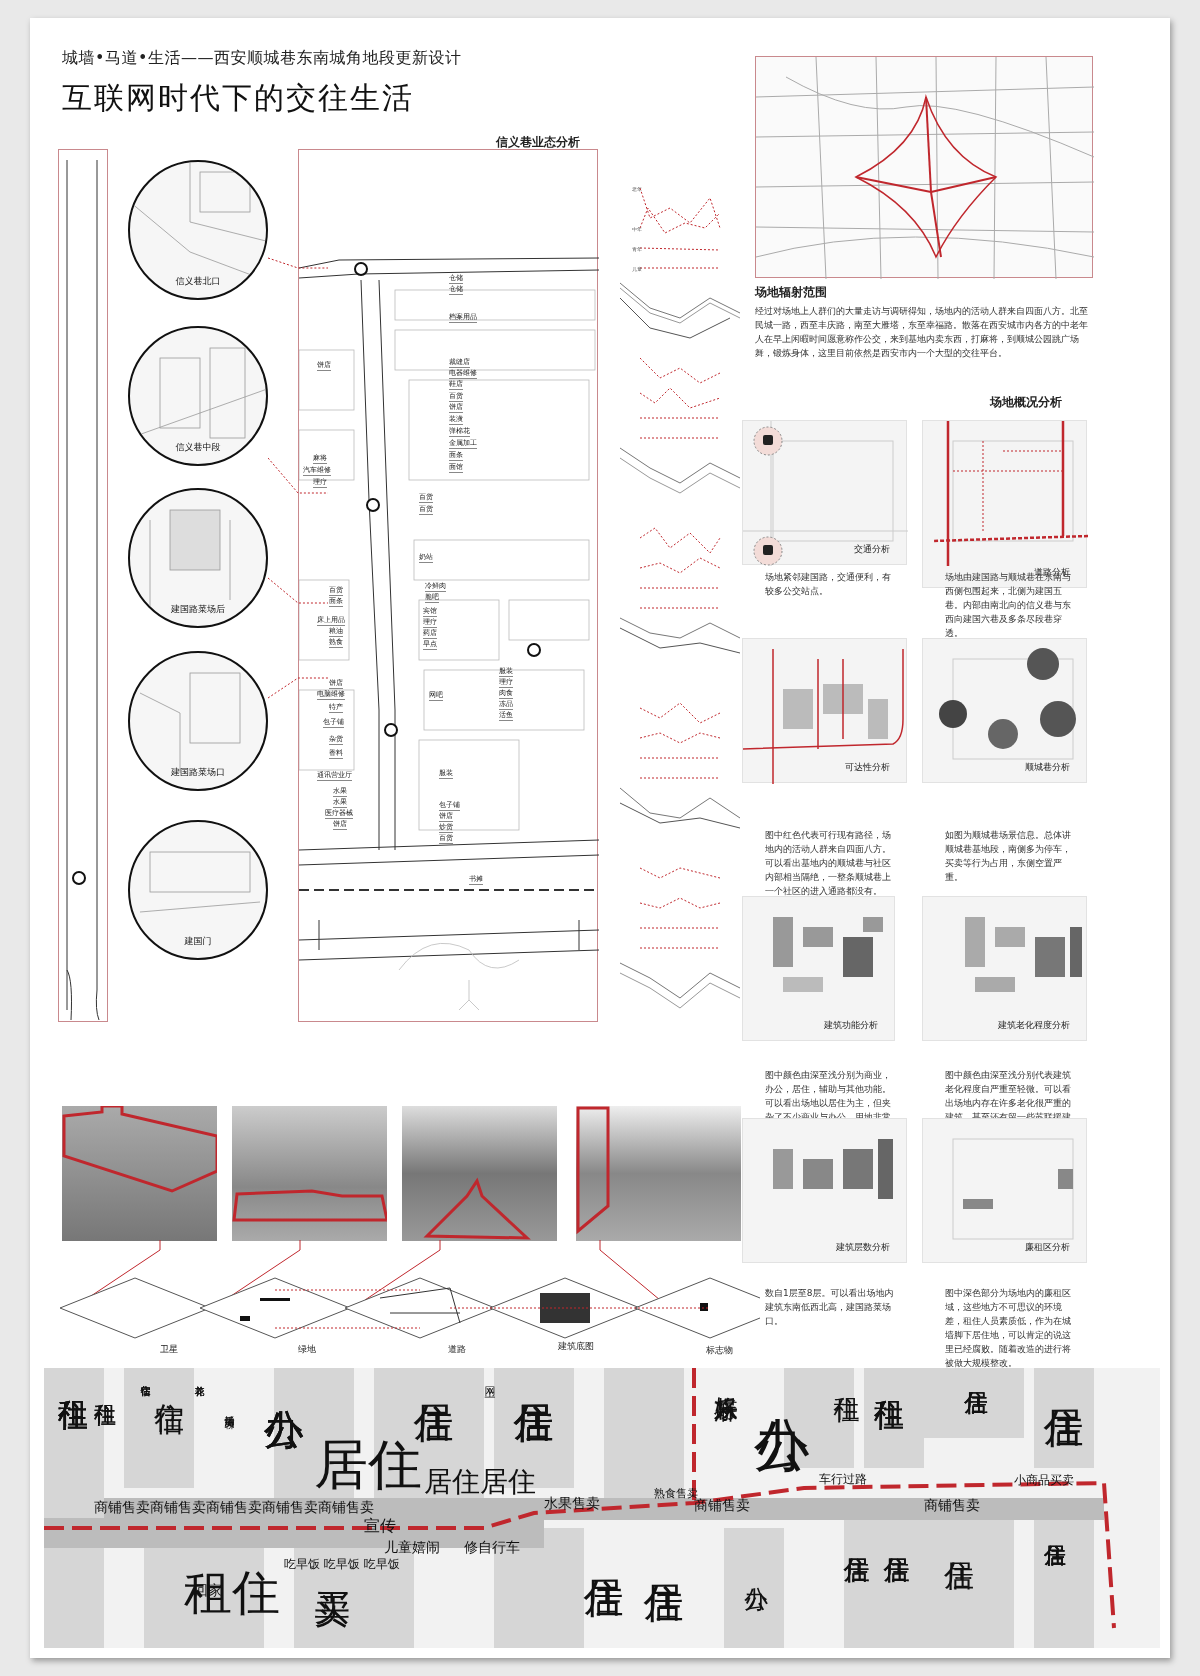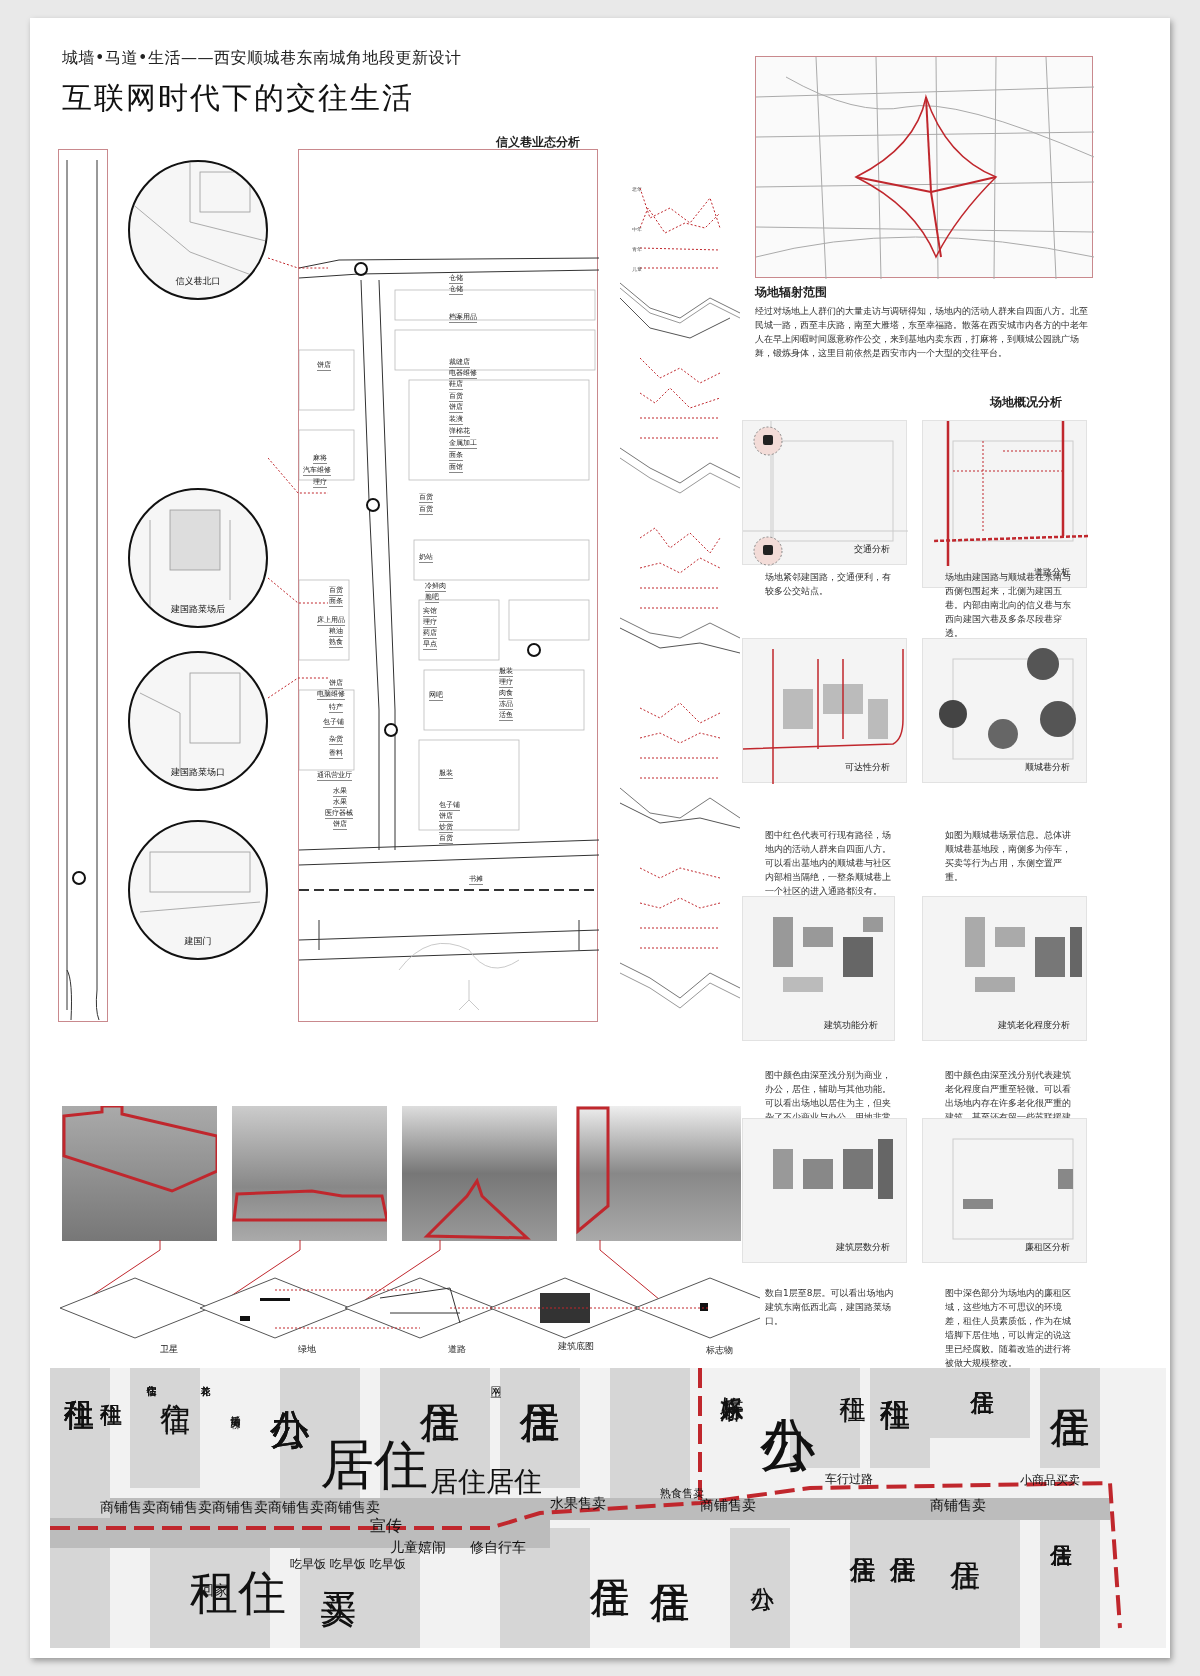--- a/index.html
+++ b/index.html
@@ -42,20 +42,30 @@
 
   <div class="abs circle" style="left:98px; top:142px; width:140px; height:140px;">
     <svg width="140" height="140">
         <g stroke="#999" fill="none" stroke-width="0.8">
           <path d="M60 0 L60 60 L140 80"></path>
           <path d="M0 40 L60 90 L140 120"></path>
           <rect x="70" y="10" width="50" height="40"></rect>
         </g>
       </svg>
     <div class="circle-label">信义巷北口</div>
+  </div>
+  <div class="abs circle" style="left:98px; top:308px; width:140px; height:140px;">
+    <svg width="140" height="140">
+        <g stroke="#999" fill="none" stroke-width="0.8">
+          <rect x="30" y="30" width="40" height="70"></rect>
+          <rect x="80" y="20" width="35" height="90"></rect>
+          <path d="M0 110 L140 60"></path>
+        </g>
+      </svg>
+    <div class="circle-label">信义巷中段</div>
   </div>
   <div class="abs circle" style="left:98px; top:633px; width:140px; height:140px;">
     <svg width="140" height="140">
         <g stroke="#999" fill="none" stroke-width="0.8">
           <rect x="60" y="20" width="50" height="70"></rect>
           <path d="M10 40 L50 60 L50 120"></path>
         </g>
       </svg>
     <div class="circle-label">建国路菜场口</div>
   </div>
@@ -420,21 +430,21 @@
     <g stroke="#c0272d" stroke-dasharray="2,2" fill="none">
         <path d="M215 22 L360 22 M215 60 L360 60 M390 40 L650 40"></path>
       </g>
   </svg>
   <div class="abs layer-label" style="left:130px; top:1325px;">卫星</div>
   <div class="abs layer-label" style="left:268px; top:1325px;">绿地</div>
   <div class="abs layer-label" style="left:418px; top:1325px;">道路</div>
   <div class="abs layer-label" style="left:528px; top:1322px;">建筑底图</div>
   <div class="abs layer-label" style="left:676px; top:1326px;">标志物</div>
 
-  <div class="abs" style="left:20px; top:1350px; width:1116px; height:280px; background:#f2f2f2; overflow:hidden;">
+  <div class="abs" style="left:14px; top:1350px; width:1116px; height:280px; background:#f2f2f2; overflow:hidden;">
     <svg class="abs" width="1116" height="280" style="left:0; top:0;">
       <g fill="#d6d6d6">
           <rect x="0" y="0" width="60" height="280"></rect>
           <rect x="80" y="0" width="70" height="120"></rect>
           <rect x="230" y="0" width="80" height="140"></rect>
           <rect x="330" y="0" width="110" height="140"></rect>
           <rect x="450" y="0" width="80" height="120"></rect>
           <rect x="560" y="0" width="80" height="140"></rect>
           <rect x="740" y="0" width="70" height="100"></rect>
           <rect x="820" y="0" width="60" height="100"></rect>

